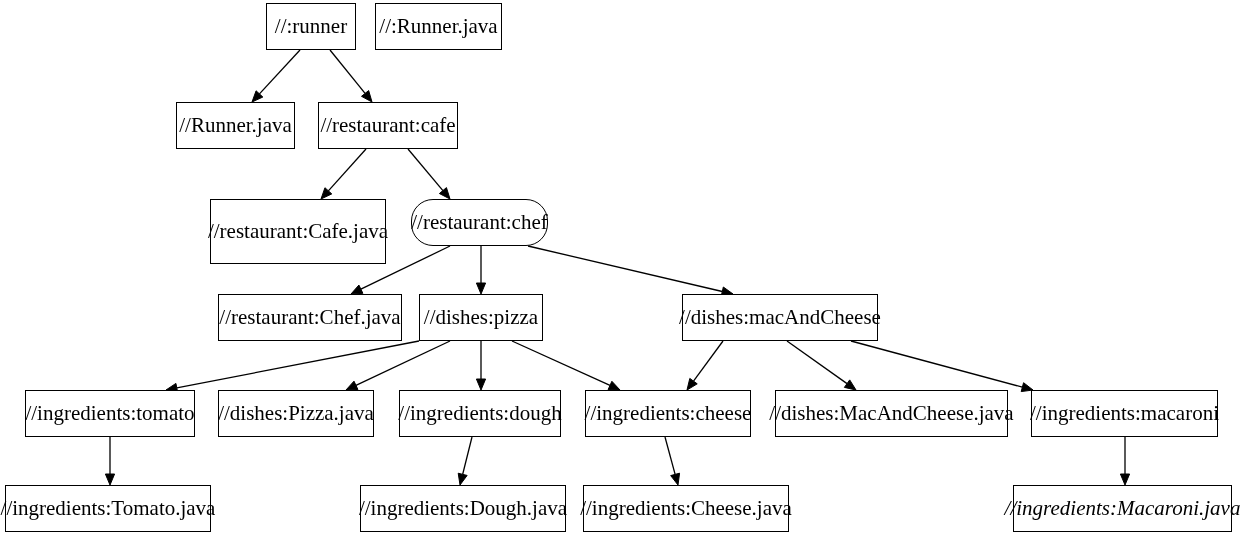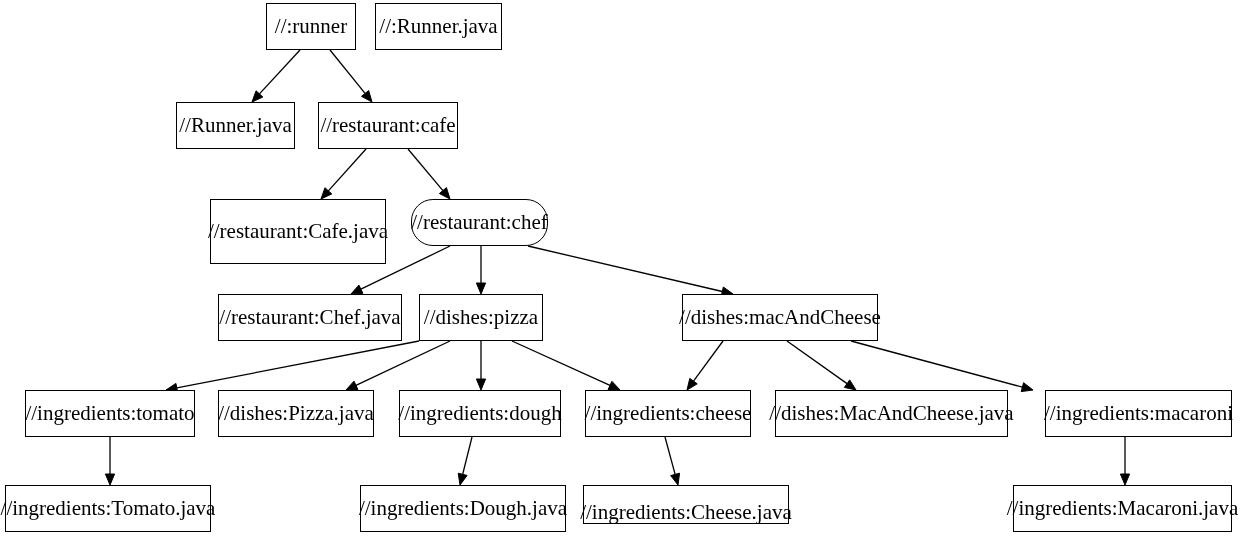--- a/index.html
+++ b/index.html
@@ -128,29 +128,29 @@
       </div>
       <div class="node-box" style="left: 399px; top: 390px; width: 162px; height: 47px;">
         <span class="node-label">//ingredients:dough</span>
       </div>
       <div class="node-box" style="left: 585px; top: 390px; width: 166px; height: 47px;">
         <span class="node-label">//ingredients:cheese</span>
       </div>
       <div class="node-box" style="left: 775px; top: 390px; width: 233px; height: 47px;">
         <span class="node-label">//dishes:MacAndCheese.java</span>
       </div>
-      <div class="node-box" style="left: 1031px; top: 390px; width: 187px; height: 47px; margin-left: 14px;">
+      <div class="node-box" style="left: 1031px; top: 390px; width: 187px; height: 47px;">
         <span class="node-label">//ingredients:macaroni</span>
       </div>
       <div class="node-box" style="left: 5px; top: 485px; width: 206px; height: 47px;">
         <span class="node-label">//ingredients:Tomato.java</span>
       </div>
       <div class="node-box" style="left: 360px; top: 485px; width: 206px; height: 47px;">
         <span class="node-label">//ingredients:Dough.java</span>
       </div>
-      <div class="node-box" style="left: 583px; top: 485px; width: 206px; height: 39px; align-items: flex-end;">
+      <div class="node-box" style="left: 583px; top: 485px; width: 206px; height: 47px;">
         <span class="node-label">//ingredients:Cheese.java</span>
       </div>
-      <div class="node-box" style="left: 1013px; top: 485px; width: 219px; height: 47px;">
+      <div class="node-box" style="left: 1013px; top: 485px; width: 219px; height: 47px; font-style: italic;">
         <span class="node-label">//ingredients:Macaroni.java</span>
       </div>
     </div>
 </div>
 
 </body></html>

